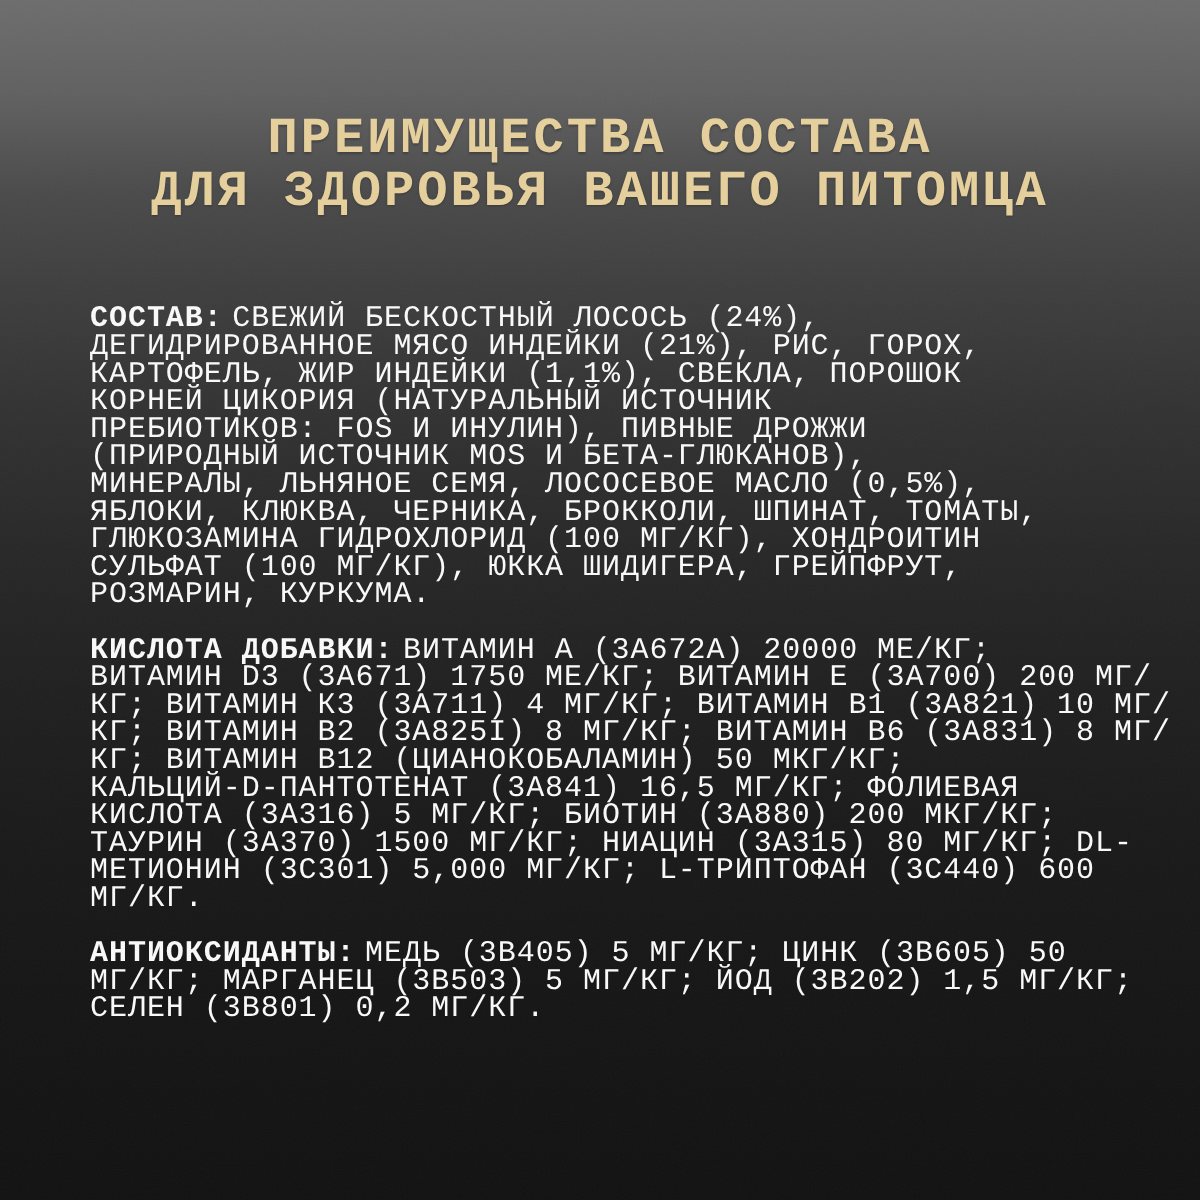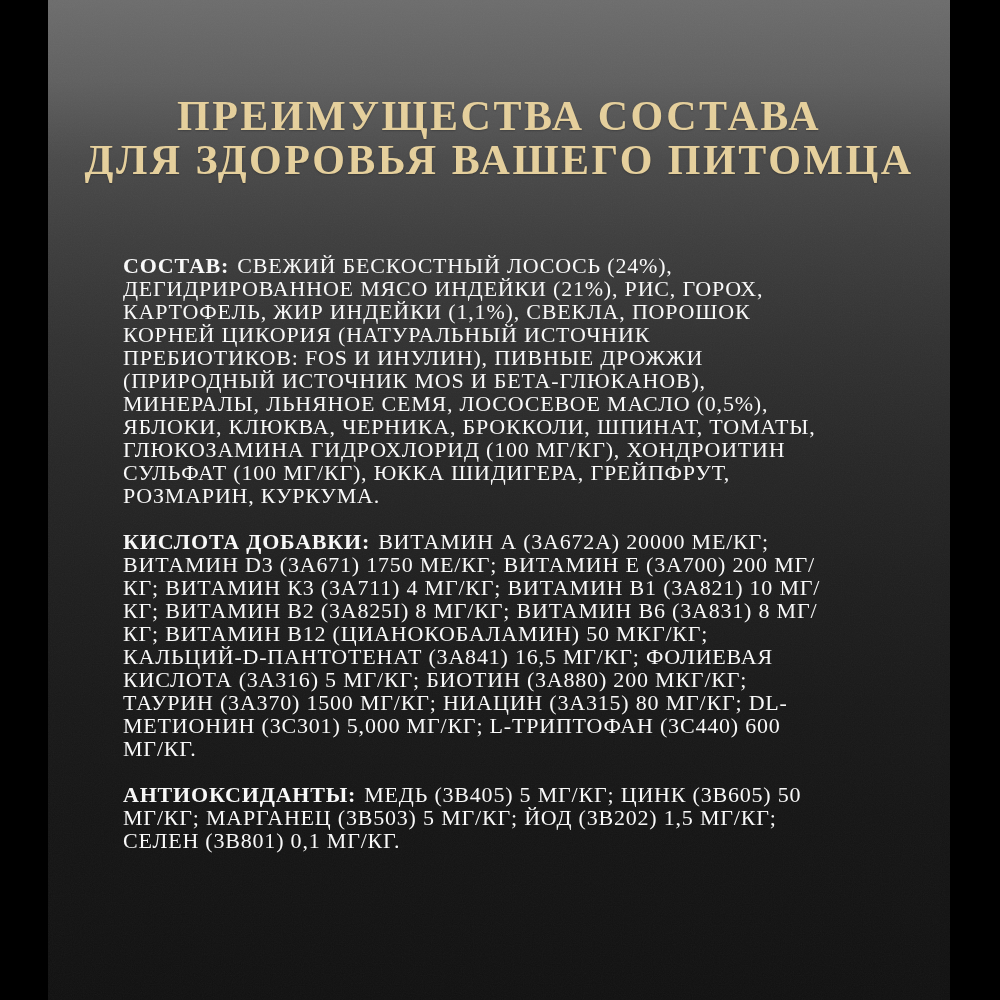--- a/index.html
+++ b/index.html
@@ -1,33 +1,32 @@
 <!DOCTYPE html>
 <html lang="ru"><head>
 <meta charset="utf-8">
 <style>
   html, body { margin: 0; padding: 0; background: #000; }
   .canvas {
     position: relative;
-    width: 902px;
+    width: 1000px;
     height: 1000px;
     overflow: hidden;
     background: linear-gradient(180deg,
       #6d6d6d 0%,
       #606060 8%,
       #4a4a4a 16%,
       #3e3e3e 24%,
       #323232 34%,
       #272727 46%,
       #1f1f1f 58%,
       #191919 70%,
       #151515 82%,
       #111111 100%);
-    font-family: Liberation Serif, serif;
-    margin-left: 48px;
+    font-family: Liberation Mono, monospace;
     -webkit-font-smoothing: antialiased;
   }
   .grain {
     position: absolute;
     inset: 0;
     pointer-events: none;
     opacity: 0.35;
   }
   .title {
     position: relative;
@@ -40,21 +39,21 @@
     letter-spacing: 2.5px;
     white-space: pre-line;
     text-shadow: 0 1px 2px rgba(0,0,0,0.25);
   }
   .content {
     position: relative;
     margin-top: 72px;
     padding-left: 75px;
     padding-right: 64px;
     color: #fafafa;
-    font-size: 22px;
+    font-size: 25px;
     line-height: 23px;
     letter-spacing: 0.8px;
   }
   .para { margin: 0 0 23px 0; }
   .para-label {
     font-weight: 700;
     margin-right: 8px;
   }
   .para-text { white-space: pre; }
 </style>
@@ -86,21 +85,21 @@
 КГ; ВИТАМИН В2 (3А825I) 8 МГ/КГ; ВИТАМИН В6 (3А831) 8 МГ/
 КГ; ВИТАМИН В12 (ЦИАНОКОБАЛАМИН) 50 МКГ/КГ;
 КАЛЬЦИЙ-D-ПАНТОТЕНАТ (3А841) 16,5 МГ/КГ; ФОЛИЕВАЯ
 КИСЛОТА (3А316) 5 МГ/КГ; БИОТИН (3А880) 200 МКГ/КГ;
 ТАУРИН (3А370) 1500 МГ/КГ; НИАЦИН (3А315) 80 МГ/КГ; DL-
 МЕТИОНИН (3С301) 5,000 МГ/КГ; L-ТРИПТОФАН (3С440) 600
 МГ/КГ.</span></p>
 
     <p class="para"><span class="para-label">АНТИОКСИДАНТЫ:</span><span class="para-text">МЕДЬ (3В405) 5 МГ/КГ; ЦИНК (3В605) 50
 МГ/КГ; МАРГАНЕЦ (3В503) 5 МГ/КГ; ЙОД (3В202) 1,5 МГ/КГ;
-СЕЛЕН (3В801) 0,1 МГ/КГ.</span></p>
+СЕЛЕН (3В801) 0,2 МГ/КГ.</span></p>
 
 
   </div>
 
   <svg class="grain" width="1000" height="1000" viewBox="0 0 1000 1000" aria-hidden="true">
     <filter id="grainFilter">
       <feTurbulence type="fractalNoise" baseFrequency="0.9" numOctaves="2" stitchTiles="stitch"></feTurbulence>
       <feColorMatrix type="saturate" values="0"></feColorMatrix>
       <feComponentTransfer>
         <feFuncA type="linear" slope="0.14" intercept="0"></feFuncA>

